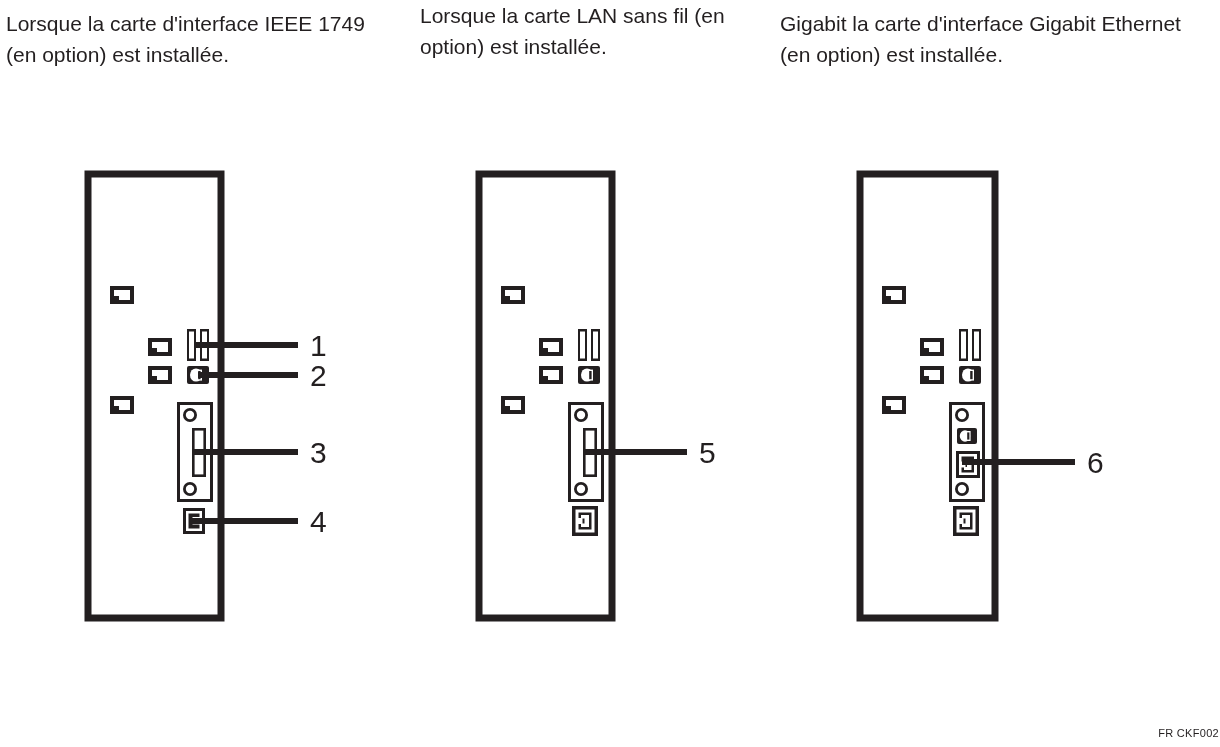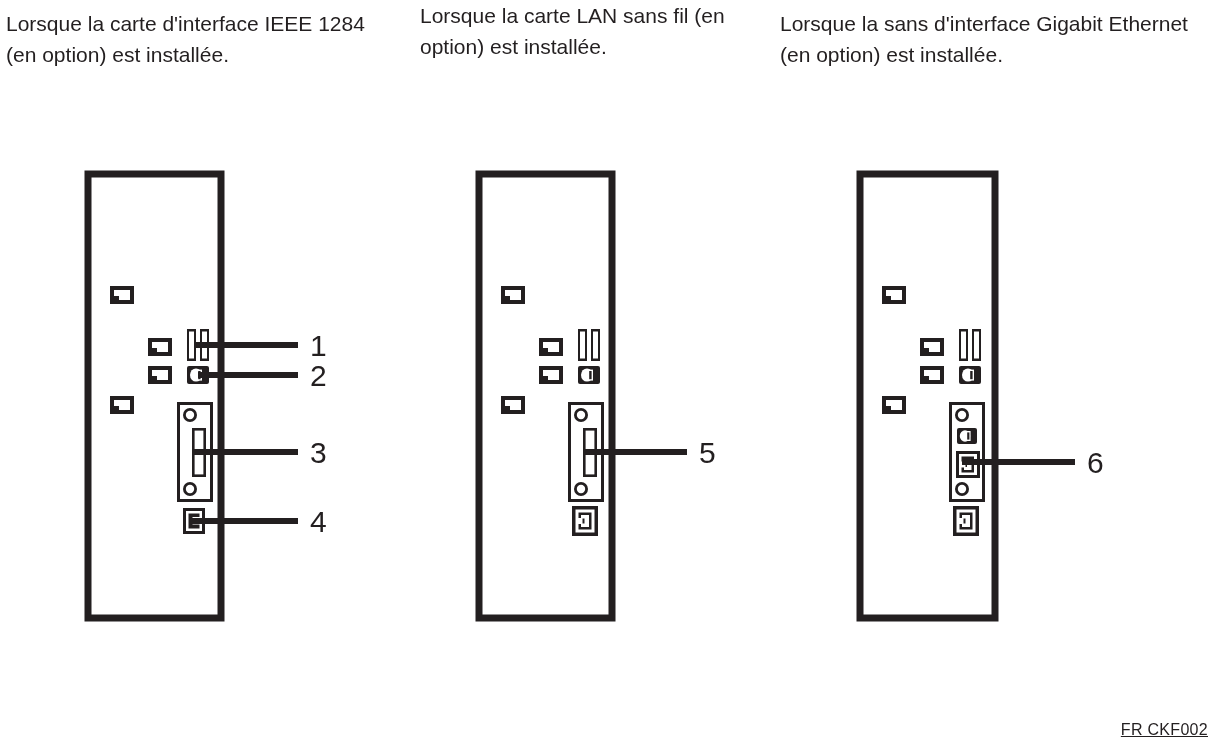--- a/index.html
+++ b/index.html
@@ -33,34 +33,33 @@
     left: 0;
     top: 0;
     width: 1220px;
     height: 747px;
     pointer-events: none;
   }
   .diagram-area svg { display: block; }
 
   .footer-code {
     position: absolute;
-    right: 12px;
+    right: 1px;
     bottom: 8px;
-    font-size: 16px;
+    font-size: 11px;
     color: #231f20;
     letter-spacing: 0.3px;
-    text-decoration: underline;
   }
 </style>
 </head>
 <body>
 
-<div class="caption" id="caption-1">Lorsque la carte d'interface IEEE 1284 (en option) est installée.</div>
+<div class="caption" id="caption-1">Lorsque la carte d'interface IEEE 1749 (en option) est installée.</div>
 <div class="caption" id="caption-2">Lorsque la carte LAN sans fil (en option) est installée.</div>
-<div class="caption" id="caption-3">Lorsque la sans d'interface Gigabit Ethernet (en option) est installée.</div>
+<div class="caption" id="caption-3">Gigabit la carte d'interface Gigabit Ethernet (en option) est installée.</div>
 
 <div class="diagram-area">
 <svg width="1220" height="747" viewBox="0 0 1220 747" xmlns="http://www.w3.org/2000/svg">
   <defs>
 
     <g id="standoff">
       <rect x="0" y="0" width="24" height="18" fill="#231f20"></rect>
       <path d="M4 4 H20 V14 H9 V10 H4 Z" fill="#ffffff"></path>
     </g>
 

